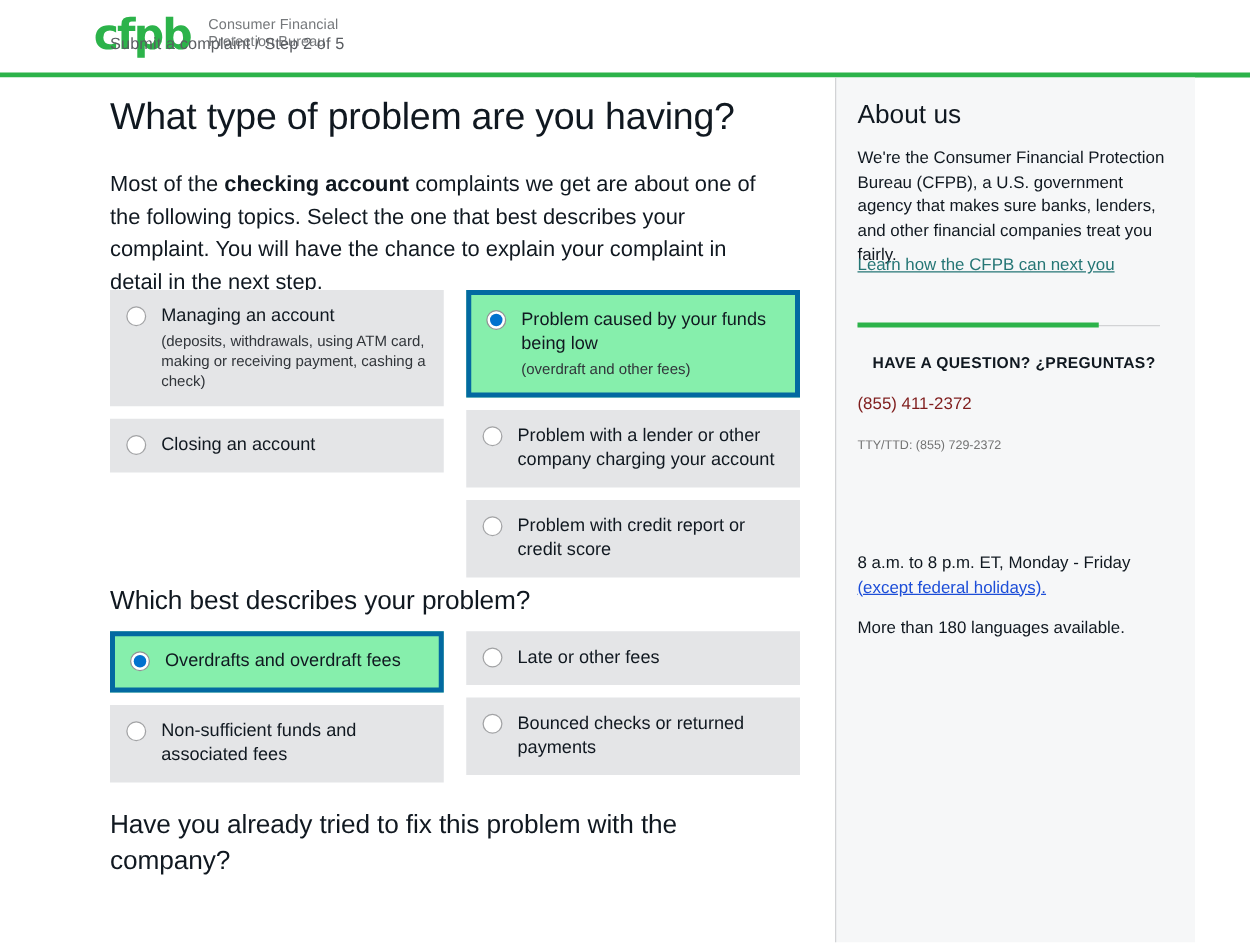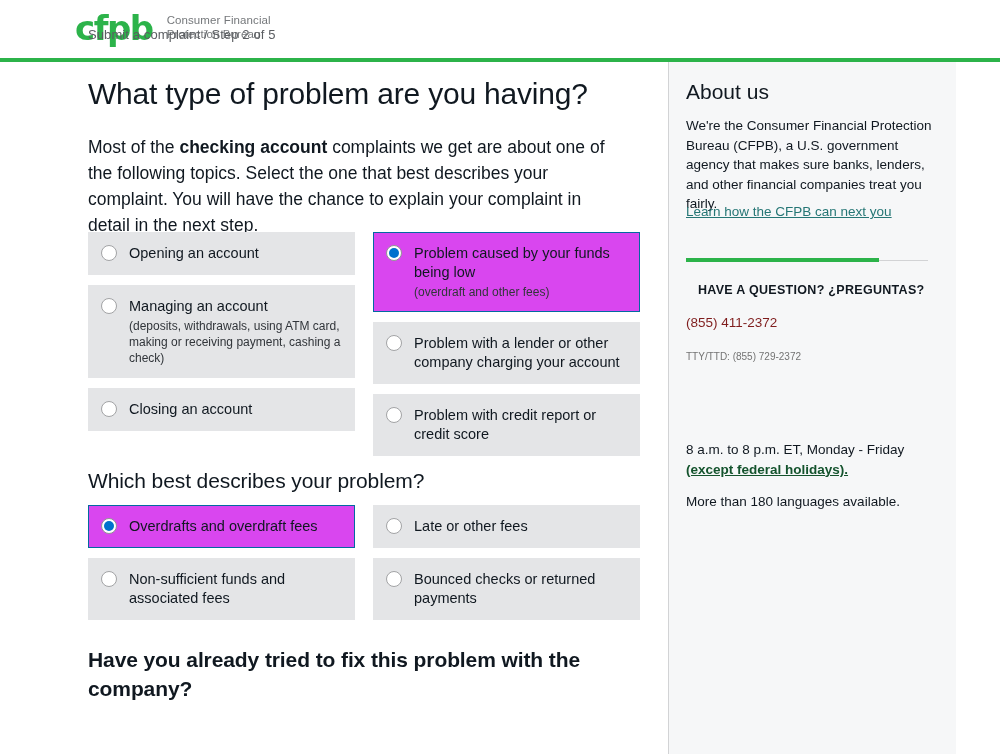--- a/index.html
+++ b/index.html
@@ -119,21 +119,20 @@
     font-weight: normal;
     color: #101820;
     margin: 0;
     letter-spacing: -0.1px;
   }
   #which-title { top: 467px; }
   #tried-title {
     top: 645px;
     width: 500px;
     line-height: 29px;
-    font-weight: bold;
   }
 
   
   .opt-grid {
     position: absolute;
     left: 88px;
     width: 552px;
   }
   #topic-grid { top: 232px; }
   #describe-grid { top: 505px; }
@@ -149,22 +148,22 @@
   .opt {
     position: relative;
     background: #e4e5e7;
     border: 1px solid transparent;
     padding: 11px 12px 11px 40px;
     margin-bottom: 10px;
     min-height: 36px;
     cursor: pointer;
   }
   .opt.selected {
-    background: #d946ef;
-    border: 1px solid #0369a1;
+    background: #86efac;
+    border: 4px solid #0369a1;
   }
   .radio {
     position: absolute;
     left: 12px;
     top: 12px;
     width: 16px;
     height: 16px;
     border-radius: 50%;
     background: #ffffff;
     border: 1px solid #a2a3a5;
@@ -248,24 +247,23 @@
     font-weight: bold;
     letter-spacing: 0.3px;
     color: #101820;
     margin: 12px;
   }
   .sb-phone  { top: 299px; font-size: 13.5px; line-height: 20px; color: #7f1d1d; }
   .sb-tty    { top: 337px; font-size: 10px; line-height: 20px; color: #737373; }
   .sb-hours  { top: 426px; font-size: 13.5px; line-height: 20px; color: #101820; }
   .sb-langs  { top: 478px; font-size: 13.5px; line-height: 20px; color: #101820; }
   .sb-hours a {
-    color: #14532d;
+    color: #1d4ed8;
     text-decoration: underline;
     cursor: pointer;
-    font-weight: bold;
   }
 </style>
 </head>
 <body>
 
 <div class="site-header">
   <div class="logo-block">
     <div class="logo-mark">cfpb</div>
     <div class="logo-text">
       <div>Consumer Financial</div>
@@ -285,24 +283,20 @@
 </div>
 
 <h1 class="page-title">What type of problem are you having?</h1>
 
 <p class="intro">
   <span>Most of the </span><b>checking account</b><span> complaints we get are about one of the following topics. Select the one that best describes your complaint. You will have the chance to explain your complaint in detail in the next step.</span>
 </p>
 
 <div class="opt-grid" id="topic-grid">
   <div class="opt-col left" id="topic-left">
-      <div class="opt">
-        <span class="radio"></span>
-        <span class="opt-label">Opening an account</span>
-      </div>
       <div class="opt">
         <span class="radio"></span>
         <span class="opt-label">Managing an account</span>
         <span class="opt-sub">(deposits, withdrawals, using ATM card, making or receiving payment, cashing a check)</span>
       </div>
       <div class="opt">
         <span class="radio"></span>
         <span class="opt-label">Closing an account</span>
       </div>
     </div>

